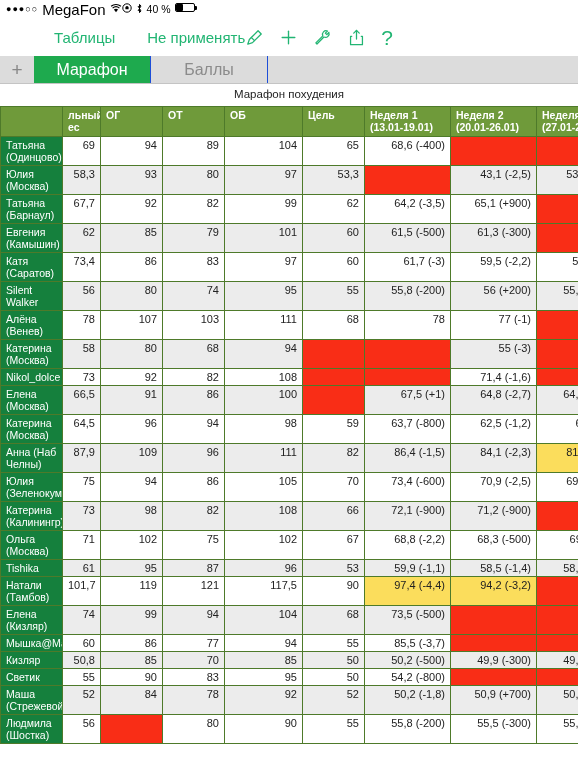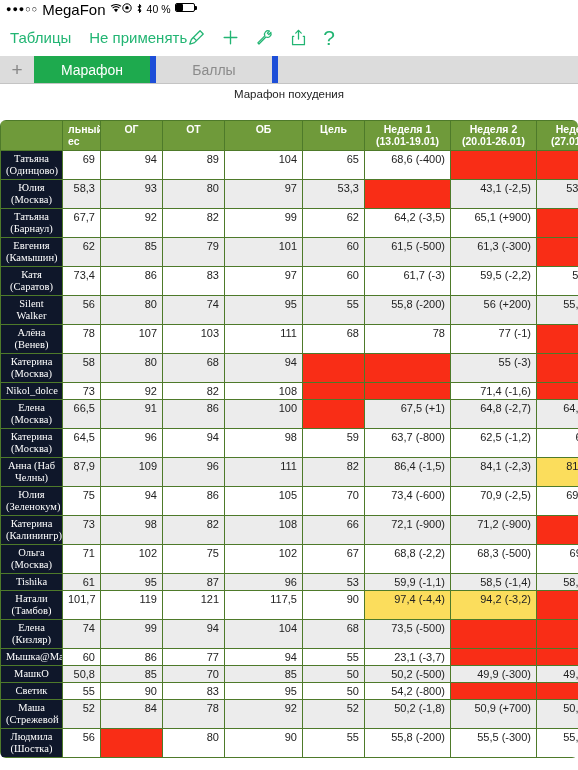--- a/index.html
+++ b/index.html
@@ -27,67 +27,66 @@
     content:"";position:absolute;right:-3px;top:2.5px;width:2px;height:4px;background:#000;border-radius:0 1px 1px 0;
   }
   .battery i{display:block;height:100%;background:#000;border-radius:1px;}
   
   .navbar{
     height:38px;display:flex;align-items:center;background:#fff;
     padding:0 10px;box-sizing:border-box;
   }
   .nav-btn{color:#1db954;color:#26c281;font-size:15px;white-space:nowrap;cursor:pointer;}
   .nav-green{color:#22b573;}
-  .nav-left{display:flex;align-items:flex-end;gap:18px;flex:0 0 auto;}
+  .nav-left{display:flex;align-items:flex-end;gap:32px;flex:0 0 auto;margin-left:44px;}
   .nav-title{flex:1 1 auto;text-align:center;font-size:16px;font-weight:bold;color:#000;}
   .nav-right{display:flex;align-items:center;gap:15px;flex:0 0 auto;}
   .nav-icon{width:19px;height:19px;display:block;}
   .nav-icon svg{display:block;width:19px;height:19px;}
   .qmark{font-size:21px;color:#22b573;line-height:19px;}
   
   .tabbar{
     height:27px;display:flex;align-items:stretch;background:#dcdcdc;
     border-bottom:1px solid #c4c4c4;
   }
   .tab-add{
     width:34px;display:flex;align-items:center;justify-content:center;
     color:#888;font-size:19px;cursor:pointer;background:#dcdcdc;
   }
   .tab{
     display:flex;align-items:center;justify-content:center;
-    padding:0 10px;min-width:96px;font-size:14px;color:#8b8b8b;
-    background:#dcdcdc;border-right:6px solid #1d4ed8;cursor:pointer;
+    padding:0 10px;min-width:96px;font-size:16px;color:#8b8b8b;
+    background:#dcdcdc;border-right:1px solid #1d4ed8;cursor:pointer;
   }
   .tab.active{background:#22b14c;background:#1eaa4e;color:#fff;}
   .tab-filler{flex:1 1 auto;background:#dcdcdc;}
   
   .doctitle{
-    height:36px;line-height:21px;text-align:center;font-size:11.5px;color:#222;background:#fff;
+    height:22px;line-height:21px;text-align:center;font-size:11.5px;color:#222;background:#fff;
   }
   
-  .sheet{width:578px;overflow:hidden;border-radius:6px;}
+  .sheet{width:578px;overflow:hidden;}
   table.grid{
     border-collapse:collapse;table-layout:fixed;width:600px;
     font-size:11px;color:#222;
   }
   table.grid th, table.grid td{
     border:1px solid #4e7a2a;
     padding:2px 5px;box-sizing:border-box;vertical-align:top;
     overflow:hidden;
   }
   thead th{
     background:#6f9a3a;color:#fff;font-size:10.5px;font-weight:bold;
-    text-align:center;height:30px;vertical-align:middle;line-height:12px;
+    text-align:left;height:30px;vertical-align:middle;line-height:12px;
     border:1px solid #4e7a2a;
   }
   th.rowhead{
-    background:#0f172a;color:#fff;font-weight:normal;font-size:10.5px;
-    text-align:center;line-height:12px;vertical-align:middle;
+    background:#15803d;color:#fff;font-weight:normal;font-size:10.5px;
+    text-align:left;line-height:12px;vertical-align:middle;
     border:1px solid #4e7a2a;
-    font-family:Liberation Serif, serif;
   }
   thead th.corner{background:#6f9a3a;}
   td.num{text-align:right;}
   td.wk{text-align:right;}
   tr.alt td{background:#ececec;}
   tr.norm td{background:#ffffff;}
   td.red, tr.alt td.red, tr.norm td.red{background:#f92d16;}
   td.yellow, tr.alt td.yellow, tr.norm td.yellow{background:#fbdd5c;}
   .c-w62{width:62px;}
   .c-w38{width:38px;}
@@ -419,26 +418,26 @@
           <td class="wk red"></td>
           <td class="wk red"></td>
         </tr>
         <tr class="norm">
           <th class="rowhead">Мышка@Малышка</th>
           <td class="num">60</td>
           <td class="num">86</td>
           <td class="num">77</td>
           <td class="num">94</td>
           <td class="num">55</td>
-          <td class="wk">23,1 (-3,7)</td>
-          <td class="wk red"></td>
-          <td class="wk red"></td>
-        </tr>
-        <tr class="alt">
-          <th class="rowhead">МашкО</th>
+          <td class="wk">85,5 (-3,7)</td>
+          <td class="wk red"></td>
+          <td class="wk red"></td>
+        </tr>
+        <tr class="alt">
+          <th class="rowhead">Кизляр</th>
           <td class="num">50,8</td>
           <td class="num">85</td>
           <td class="num">70</td>
           <td class="num">85</td>
           <td class="num">50</td>
           <td class="wk">50,2 (-500)</td>
           <td class="wk">49,9 (-300)</td>
           <td class="wk">49,8 (-100)</td>
         </tr>
         <tr class="norm">

